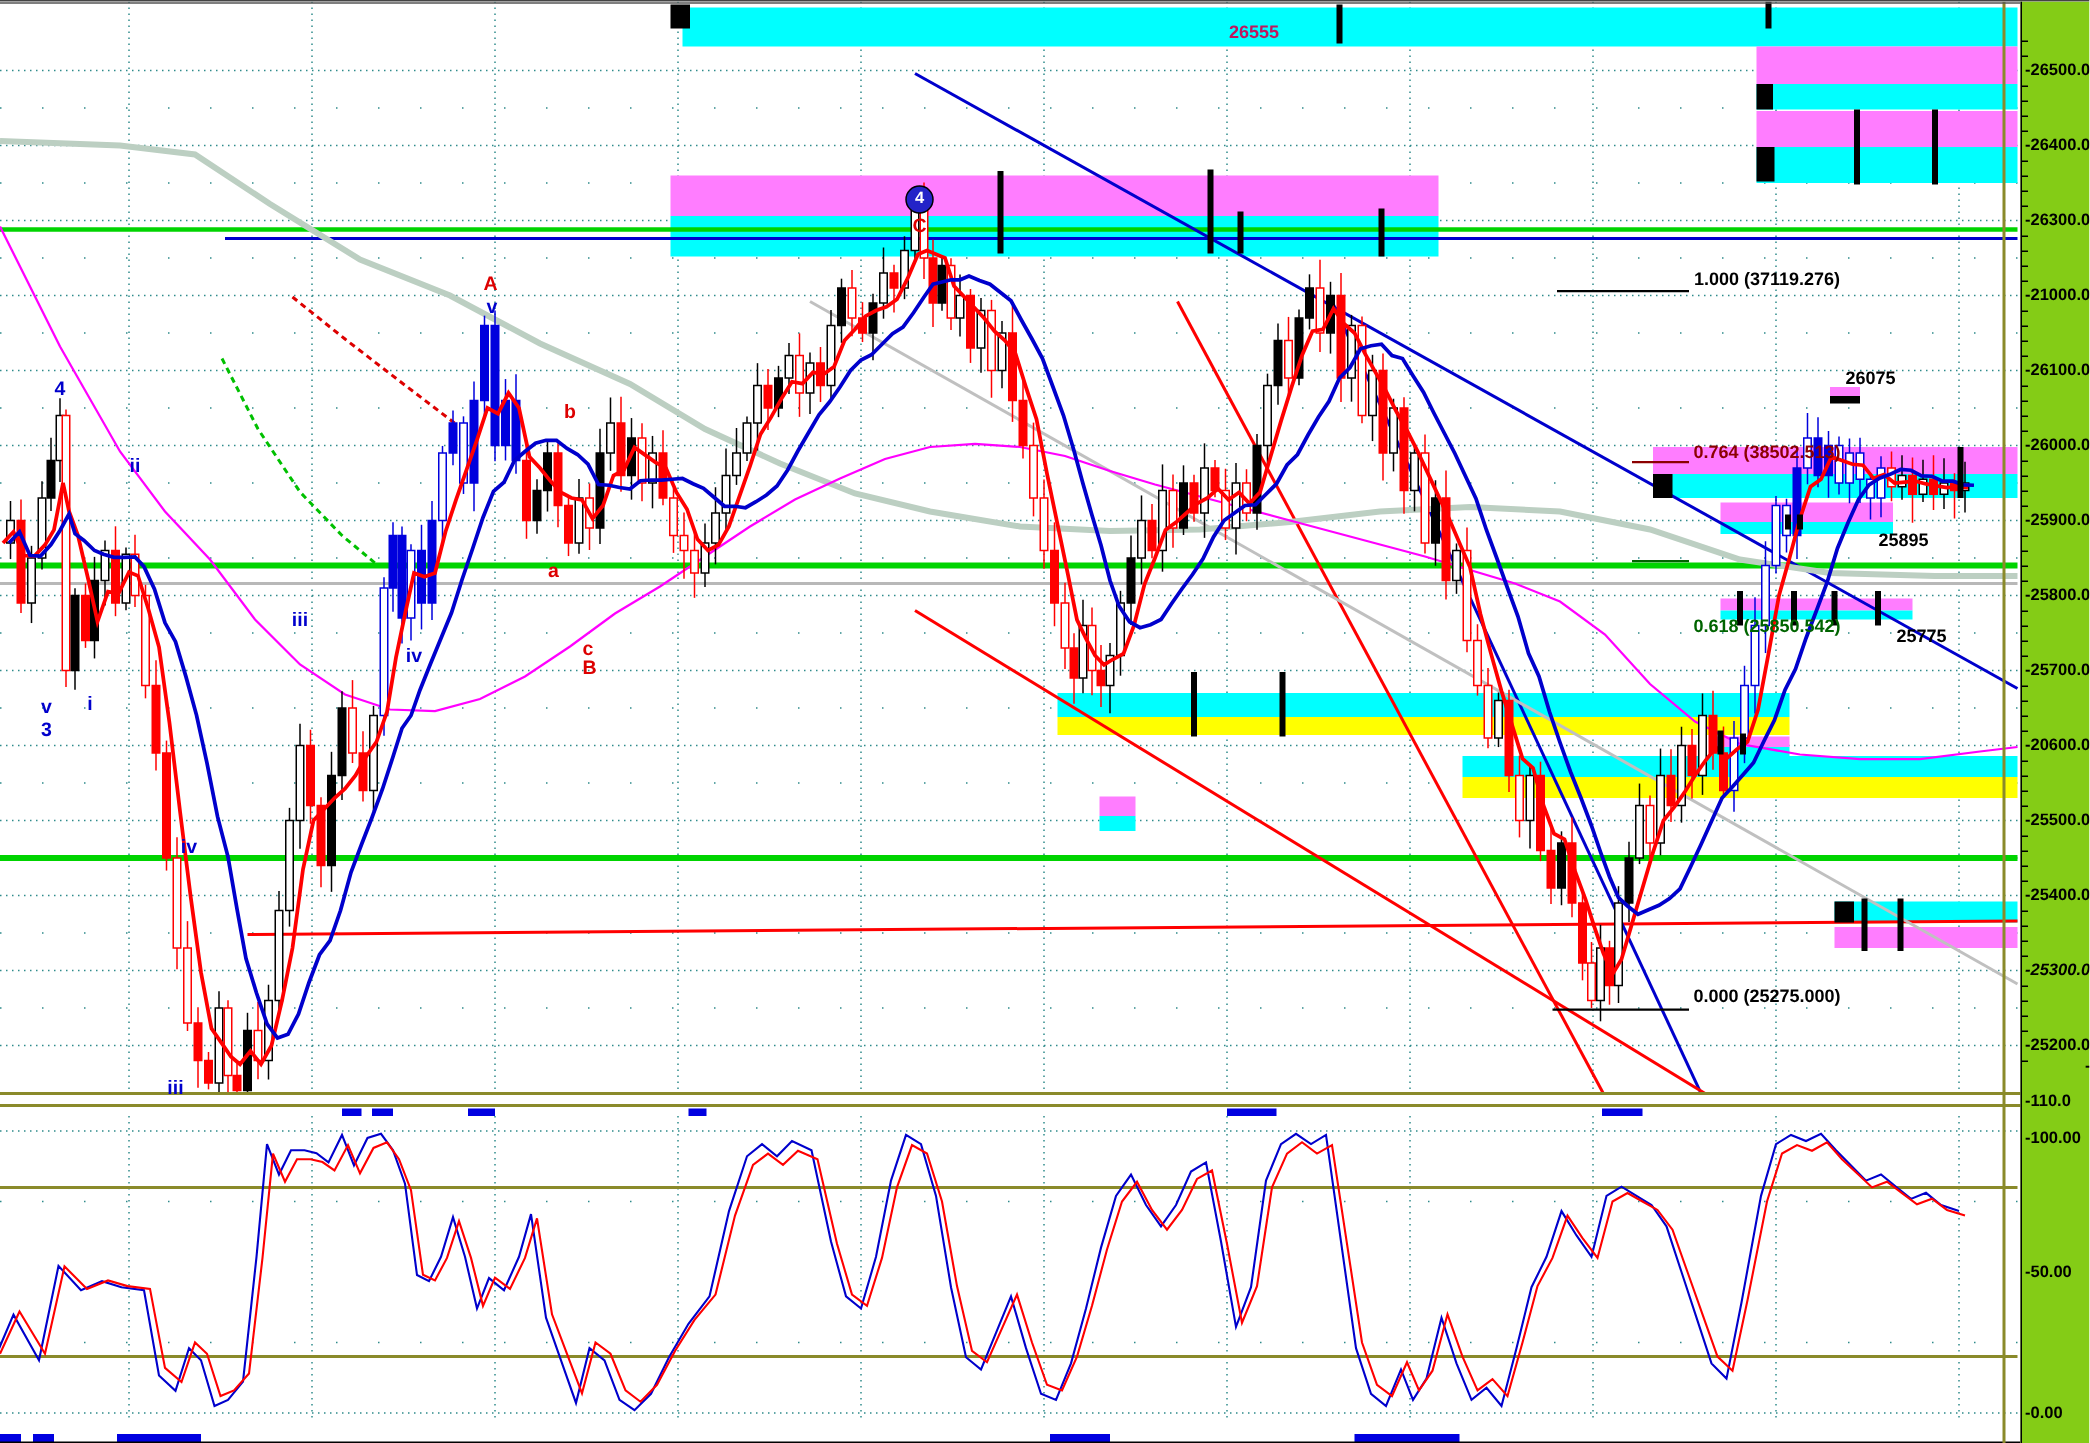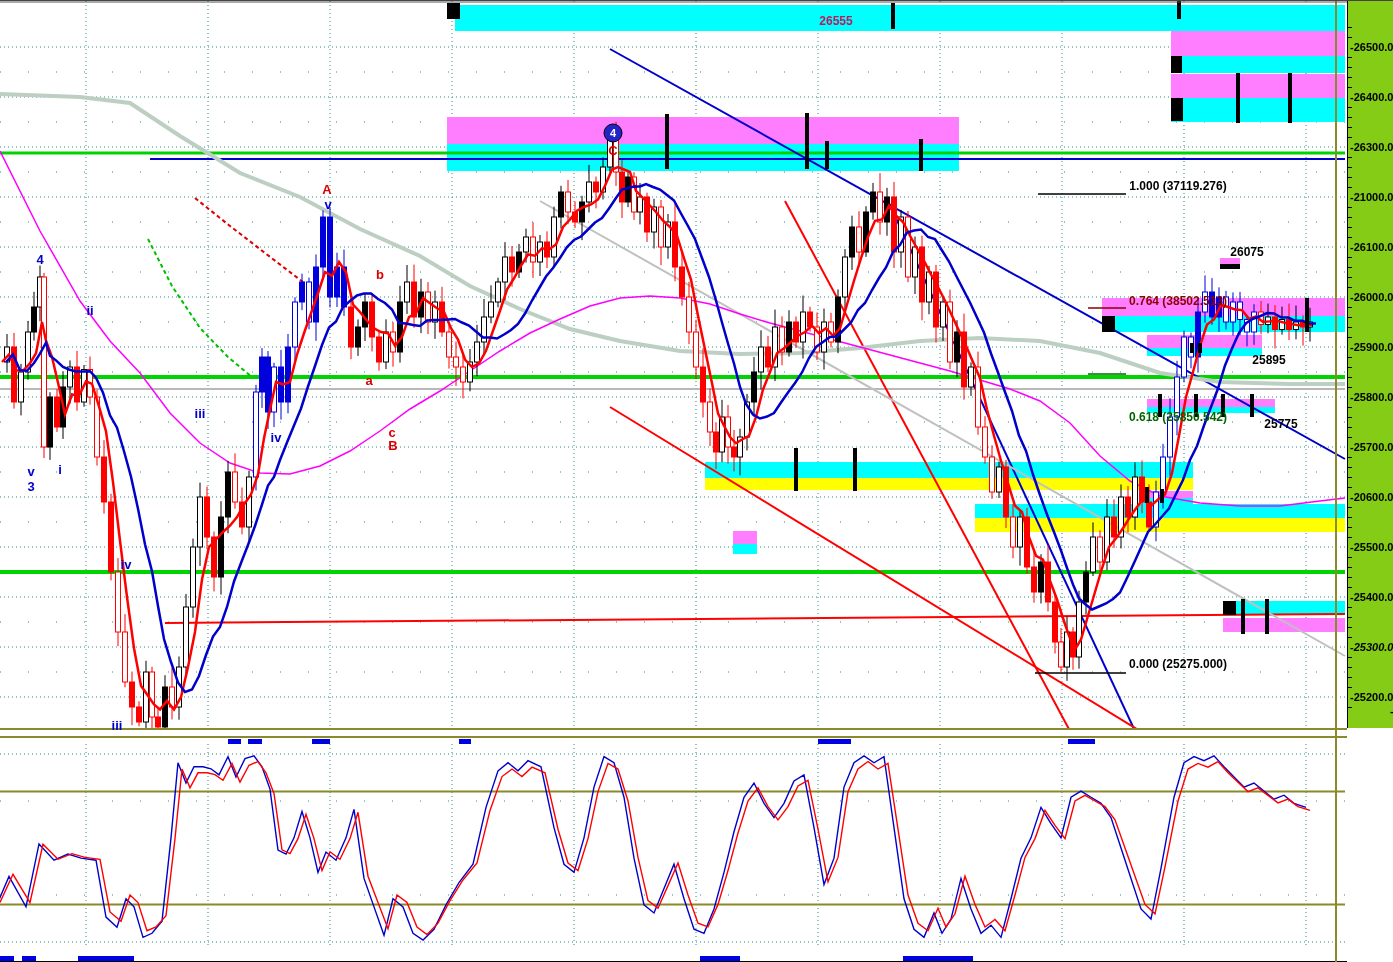--- a/index.html
+++ b/index.html
@@ -618,20 +618,26 @@
       <div style="position: absolute; left: 0px; width: 4px; height: 1px; background: rgb(0, 0, 0); top: 606px;"></div>
       <div style="position: absolute; left: 0px; width: 4px; height: 1px; background: rgb(0, 0, 0); top: 616px;"></div>
       <div style="position: absolute; left: 0px; width: 4px; height: 1px; background: rgb(0, 0, 0); top: 626px;"></div>
       <div style="position: absolute; left: 0px; width: 4px; height: 1px; background: rgb(0, 0, 0); top: 636px;"></div>
       <div style="position: absolute; left: 0px; width: 4px; height: 1px; background: rgb(0, 0, 0); top: 656px;"></div>
       <div style="position: absolute; left: 0px; width: 4px; height: 1px; background: rgb(0, 0, 0); top: 666px;"></div>
       <div style="position: absolute; left: 0px; width: 4px; height: 1px; background: rgb(0, 0, 0); top: 676px;"></div>
       <div style="position: absolute; left: 0px; width: 4px; height: 1px; background: rgb(0, 0, 0); top: 686px;"></div>
       <div style="position: absolute; left: 0px; width: 4px; height: 1px; background: rgb(0, 0, 0); top: 706px;"></div>
     </div>
+  <div id="osc-axis" class="axis-pane" style="left:1347px;top:727px;width:46px;height:235px;">
+    <span class="axis-label" style="top:6px">-110.0</span>
+    <span class="axis-label" style="top:31px">-100.00</span>
+    <span class="axis-label" style="top:120px">-50.00</span>
+    <span class="axis-label" style="top:214px">-0.00</span>
+  </div>
   <div id="labels-layer" style="position:absolute;inset:0;pointer-events:none;">
       <span class="lbl fib" style="left: 1178px; top: 185px; color: rgb(0, 0, 0);">1.000 (37119.276)</span>
       <span class="lbl fib" style="left: 1178px; top: 300px; color: rgb(139, 0, 0);">0.764 (38502.513)</span>
       <span class="lbl fib" style="left: 1178px; top: 368px; color: rgb(0, 100, 0); margin-top: 48px;">0.618 (25850.542)</span>
       <span class="lbl fib" style="left: 1178px; top: 663px; color: rgb(0, 0, 0);">0.000 (25275.000)</span>
       <span class="lbl callout" style="left: 836px; top: 20px; color: #be185d;">26555</span>
       <span class="lbl callout" style="left: 1247px; top: 251px; color: rgb(0, 0, 0);">26075</span>
       <span class="lbl callout" style="left: 1269px; top: 359px; color: rgb(0, 0, 0);">25895</span>
       <span class="lbl callout" style="left: 1281px; top: 423px; color: rgb(0, 0, 0);">25775</span>
       <span class="lbl wave" style="left: 40px; top: 258px; color: rgb(0, 0, 204);">4</span>

